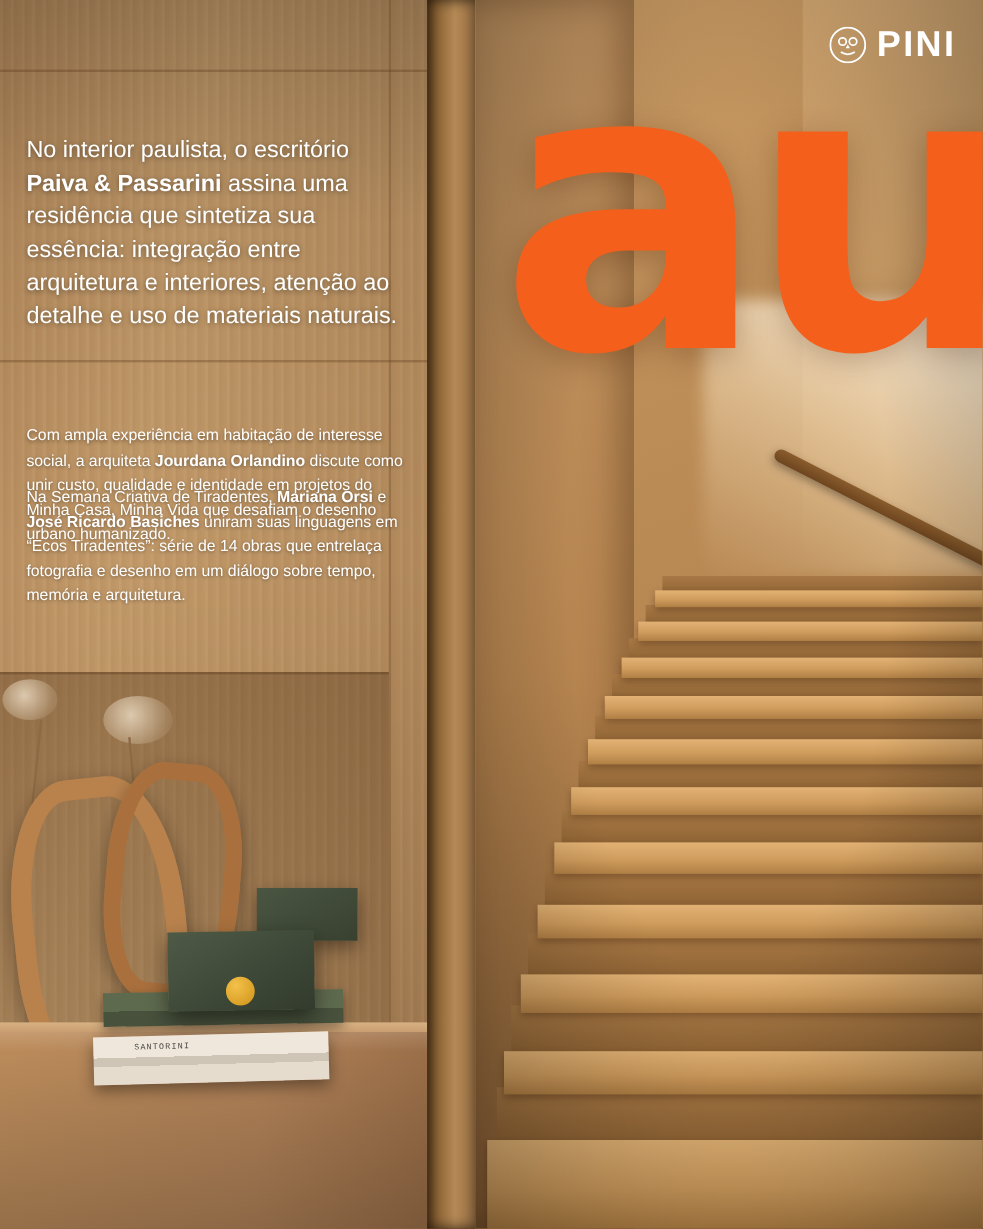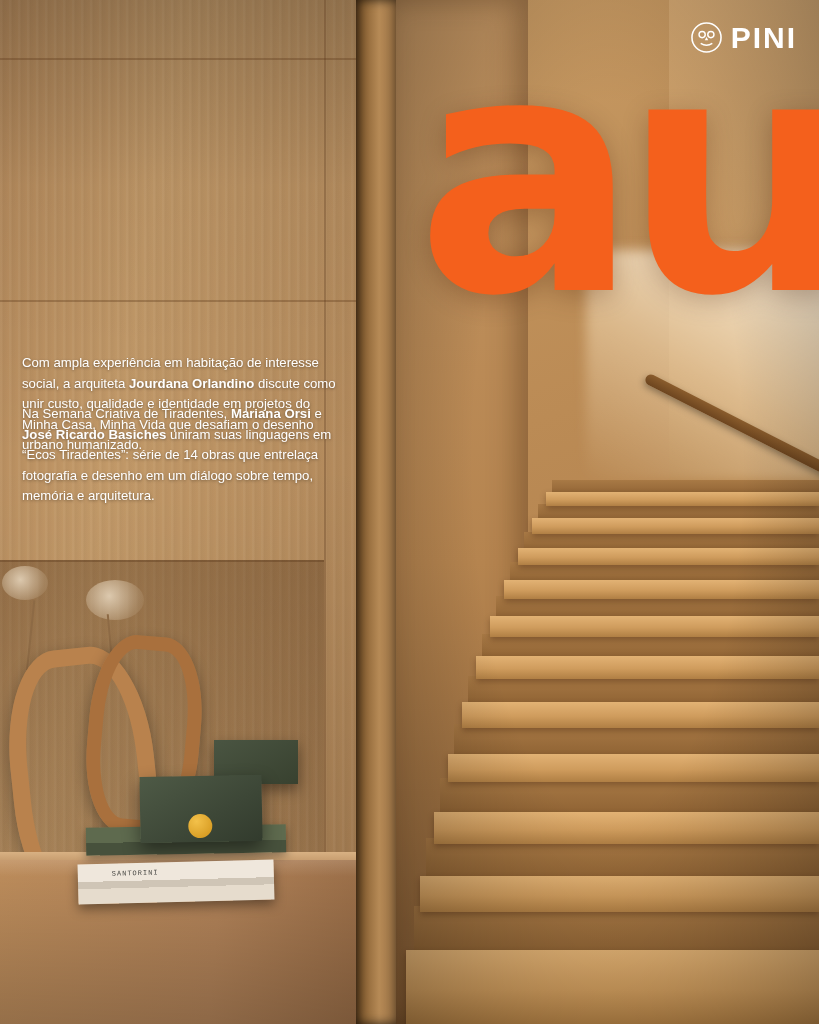--- a/index.html
+++ b/index.html
@@ -378,20 +378,23 @@
         <circle cx="20.5" cy="13" r="3.2" fill="none" stroke="#ffffff" stroke-width="1.5"></circle>
         <path d="M16 15.5 L14.2 18.8 h3.6 Z" fill="#ffffff"></path>
         <path d="M10 22 q6 4 12 0" fill="none" stroke="#ffffff" stroke-width="1.5"></path>
       </svg>
       <span class="pini-word">PINI</span>
     </div>
 
 
     <div class="masthead">au</div>
 
+    <div class="headline">
+      <span>No interior paulista, o escritório </span><b>Paiva &amp; Passarini</b><span> assina uma residência que sintetiza sua essência: integração entre arquitetura e interiores, atenção ao detalhe e uso de materiais naturais.</span>
+    </div>
 
     <div class="blurb" id="blurb1">
       <span>Com ampla experiência em habitação de interesse social, a arquiteta </span><b>Jourdana Orlandino</b><span> discute como unir custo, qualidade e identidade em projetos do Minha Casa, Minha Vida que desafiam o desenho urbano humanizado.</span>
     </div>
 
     <div class="blurb" id="blurb2">
       <span>Na Semana Criativa de Tiradentes, </span><b>Mariana Orsi</b><span> e </span><b>José Ricardo Basiches</b><span> uniram suas linguagens em “Ecos Tiradentes”: série de 14 obras que entrelaça fotografia e desenho em um diálogo sobre tempo, memória e arquitetura.</span>
     </div>
 
   </div>

